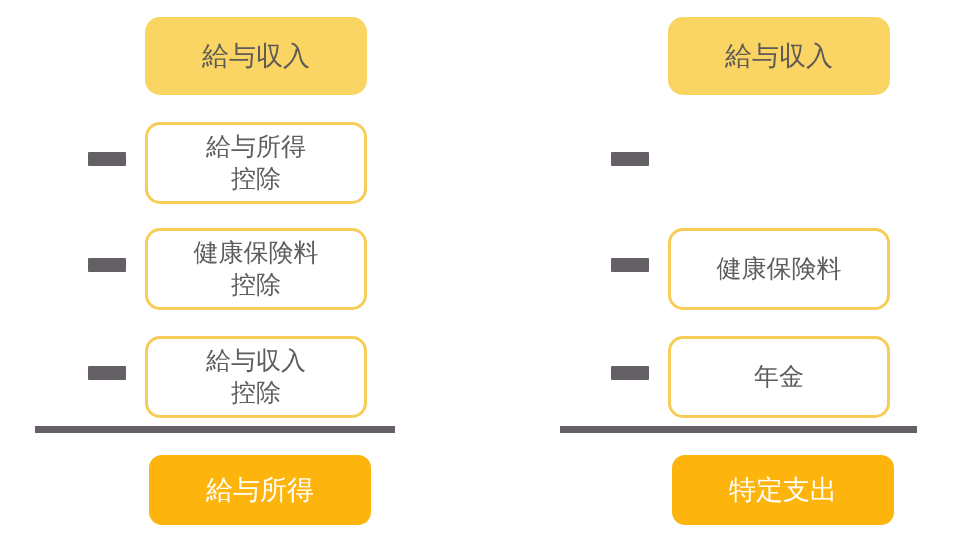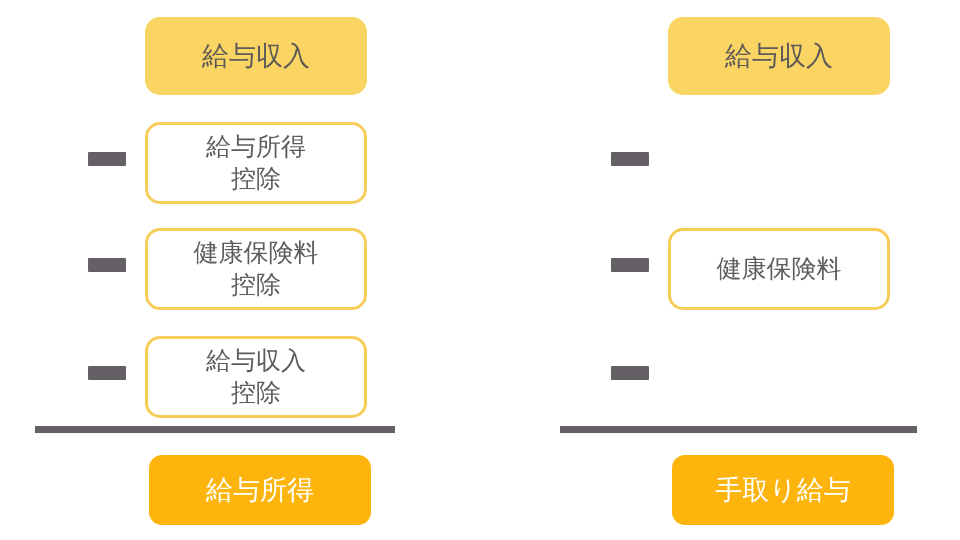--- a/index.html
+++ b/index.html
@@ -151,21 +151,24 @@
     </div>
 
     <div class="minus m1"></div>
 
     <div class="minus m2"></div>
     <div class="box box-deduct d2">
       <span class="txt">健康保険料</span>
     </div>
 
     <div class="minus m3"></div>
+    <div class="box box-deduct d3">
+      <span class="txt">年金</span>
+    </div>
 
     <div class="rule"></div>
 
     <div class="box box-result">
-      <span class="txt">手取り給与</span>
+      <span class="txt">特定支出</span>
     </div>
   </div>
 
 </div>
 
 </body></html>

